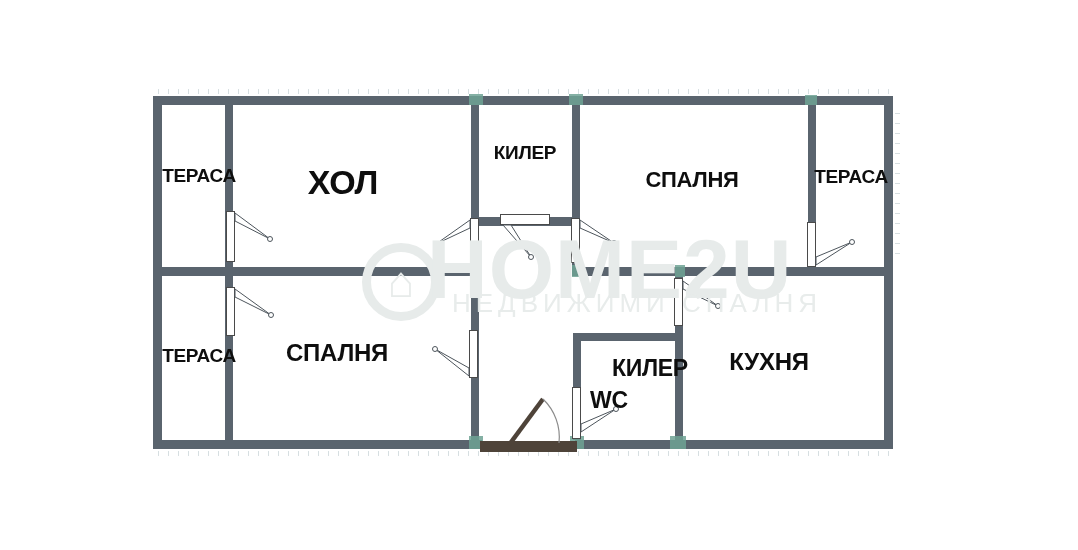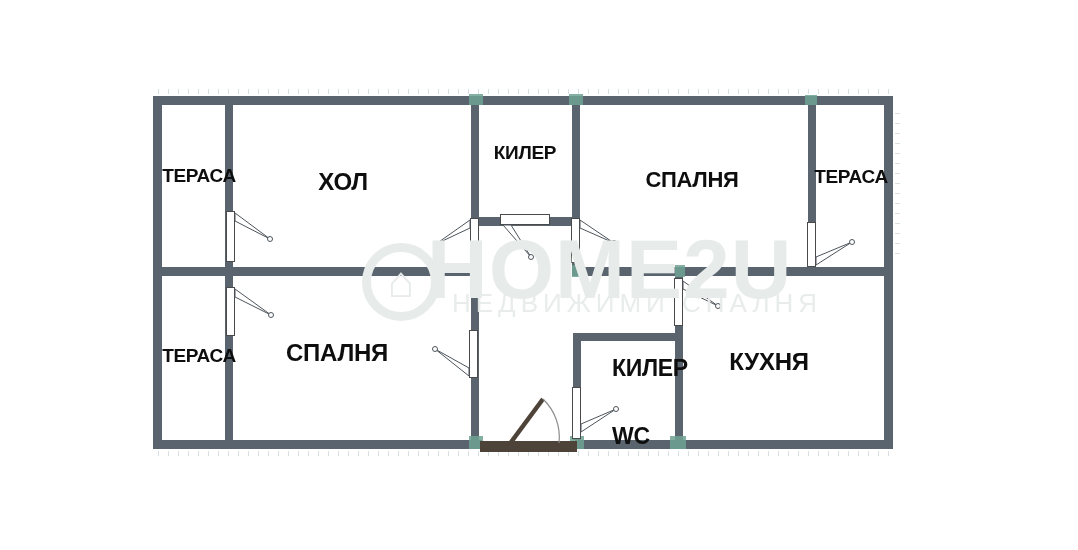--- a/index.html
+++ b/index.html
@@ -39,21 +39,21 @@
   }
   .wm-tagline{
     position:absolute;left:452px;top:288px;font-size:26px;font-weight:400;
     letter-spacing:5px;color:var(--watermark);opacity:.95;white-space:nowrap;
   }
   .room-label{
     position:absolute;transform:translate(-50%,-50%);z-index:6;
     color:var(--label);font-weight:700;white-space:nowrap;letter-spacing:-.3px;
   }
   .room-label.small{font-size:19px;}
-  .room-label.big{font-size:24px;}
+  .room-label.big{font-size:34px;}
   .bath-label{position:absolute;z-index:6;color:var(--label);font-weight:700;font-size:23px;letter-spacing:-.3px;}
 </style>
 </head>
 <body>
 
 <div class="plan">
 
   <div class="ticks-h" style="left:158px;top:89px;width:732px;"></div>
   <div class="ticks-h" style="left:158px;top:451px;width:732px;"></div>
   <div class="ticks-v" style="left:895px;top:106px;height:148px;"></div>
@@ -131,16 +131,16 @@
   </div>
 
   <div class="room-label small" style="left:199px;top:176px;">ТЕРАСА</div>
   <div class="room-label big" style="left:343px;top:182px;">ХОЛ</div>
   <div class="room-label small" style="left:525px;top:153px;">КИЛЕР</div>
   <div class="room-label" style="left:692px;top:180px;font-size:22px;">СПАЛНЯ</div>
   <div class="room-label small" style="left:851px;top:177px;">ТЕРАСА</div>
   <div class="room-label small" style="left:199px;top:356px;">ТЕРАСА</div>
   <div class="room-label" style="left:337px;top:353px;font-size:24px;">СПАЛНЯ</div>
   <div class="bath-label" style="left:612px;top:355px;">КИЛЕР</div>
-  <div class="bath-label" style="left:612px;top:387px;margin-top:36px;">WC</div>
+  <div class="bath-label" style="left:590px;top:387px;">WC</div>
   <div class="room-label" style="left:769px;top:362px;font-size:24px;">КУХНЯ</div>
 
 </div>
 
 </body></html>

